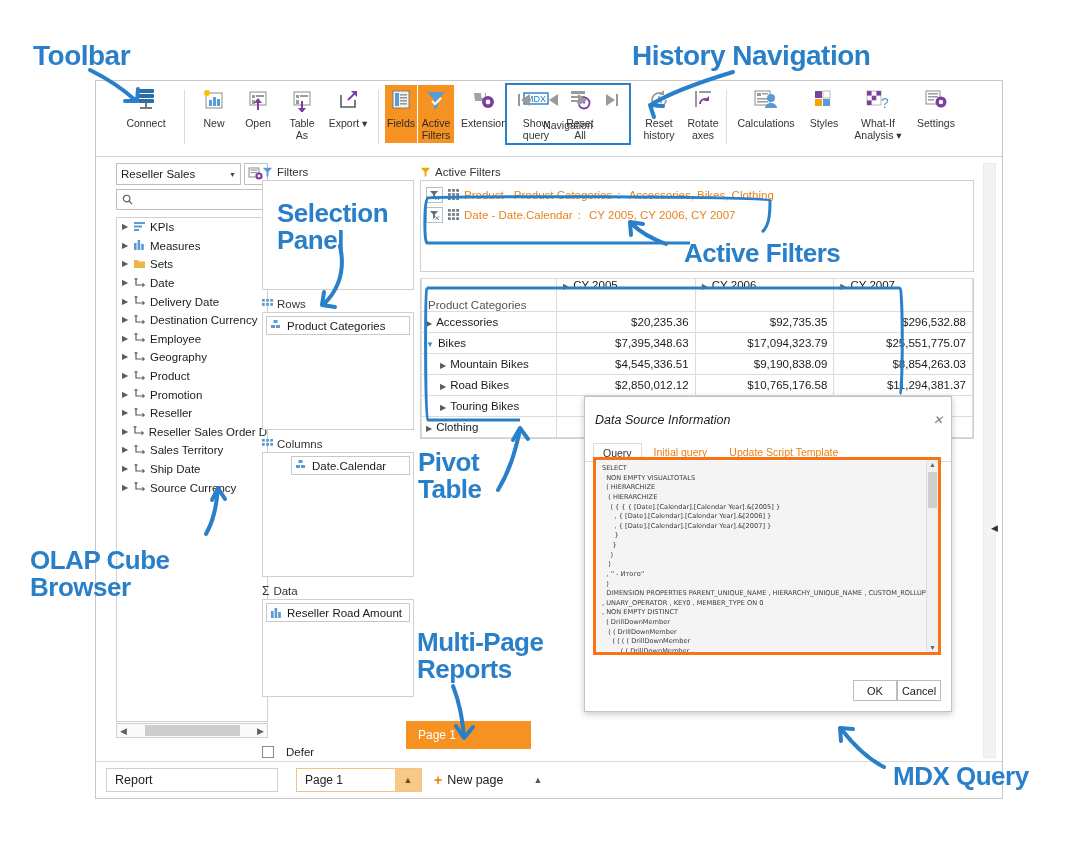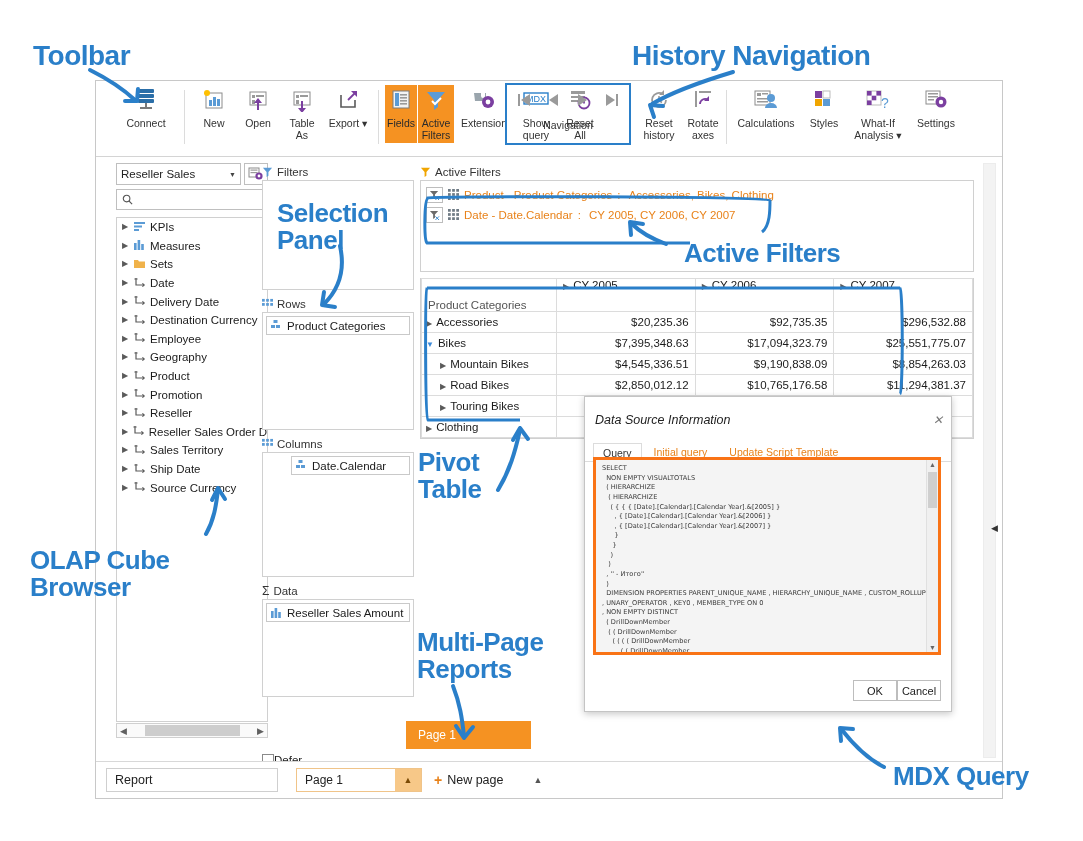--- a/index.html
+++ b/index.html
@@ -60,21 +60,21 @@
   .pivot{margin-top:6px;border:1px solid #d0d0d0;border-top:none;background:#fff;}
   table.pv{border-collapse:collapse;width:100%;font-size:11.5px;color:#1b1b1b;table-layout:fixed;}
   table.pv td{border:1px solid #dcdcdc;height:20px;padding:0 6px;overflow:hidden;white-space:nowrap;}
   td.corner{color:#555;vertical-align:bottom;padding-bottom:2px;}
   td.colh{vertical-align:top;}
   td.num{text-align:right;}
   .exp{color:#5a5a5a;font-size:8px;margin-right:4px;}
   .exp.open{color:#3c8ad9;}
 
   
-  .deferbar{position:absolute;left:166px;bottom:28px;width:152px;height:20px;display:flex;align-items:center;gap:0;font-size:11.5px;color:#222;}
+  .deferbar{position:absolute;left:166px;bottom:36px;width:152px;height:20px;display:flex;align-items:center;gap:12px;font-size:11.5px;color:#222;}
   .statusbar{position:absolute;left:0;right:0;bottom:0;height:36px;border-top:1px solid #d8d8d8;background:#fff;display:flex;align-items:center;}
   .reportname{width:172px;height:24px;margin-left:10px;border:1px solid #cfcfcf;background:#fff;display:flex;align-items:center;padding:0 8px;font-size:12.5px;color:#222;box-sizing:border-box;}
   .pagesel{margin-left:18px;width:126px;height:24px;border:1px solid #f0c489;background:#fff;display:flex;align-items:center;justify-content:space-between;font-size:12px;color:#222;box-sizing:border-box;}
   .pagesel .txt{padding-left:8px;}
   .pagesel .drop{width:26px;height:100%;background:#f7c888;display:flex;align-items:center;justify-content:center;color:#7a4a05;font-size:9px;}
   .newpage{margin-left:12px;font-size:12.5px;color:#222;display:flex;align-items:center;gap:5px;}
   .plus{color:#E8821A;font-size:14px;font-weight:700;line-height:1;}
   .morepg{margin-left:30px;color:#555;font-size:9px;}
   .pagetip{position:absolute;left:310px;bottom:49px;width:113px;height:28px;background:#F59222;color:#fff;display:flex;align-items:center;padding-left:12px;font-size:12px;}
 
@@ -569,21 +569,21 @@
       </div>
       <div class="zone-b" style="height:98px;">
         <div class="chip">
           <svg width="12" height="11" viewBox="0 0 12 11">
               <g fill="#5b9bd5">
                 <rect x="0" y="4" width="2.6" height="7"></rect>
                 <rect x="3.6" y="1" width="2.6" height="10"></rect>
                 <rect x="7.2" y="5" width="2.6" height="6"></rect>
               </g>
             </svg>
-          <span>Reseller Sales Amount</span>
+          <span>Reseller Road Amount</span>
         </div>
       </div>
     </div>
 
     <div class="deferbar">
       <span class="cbox"></span>
       <span>Defer</span>
     </div>
 
     <div class="right">

